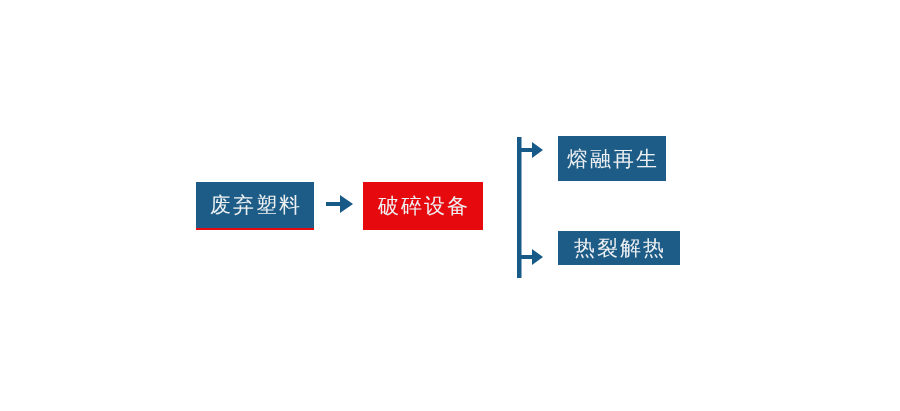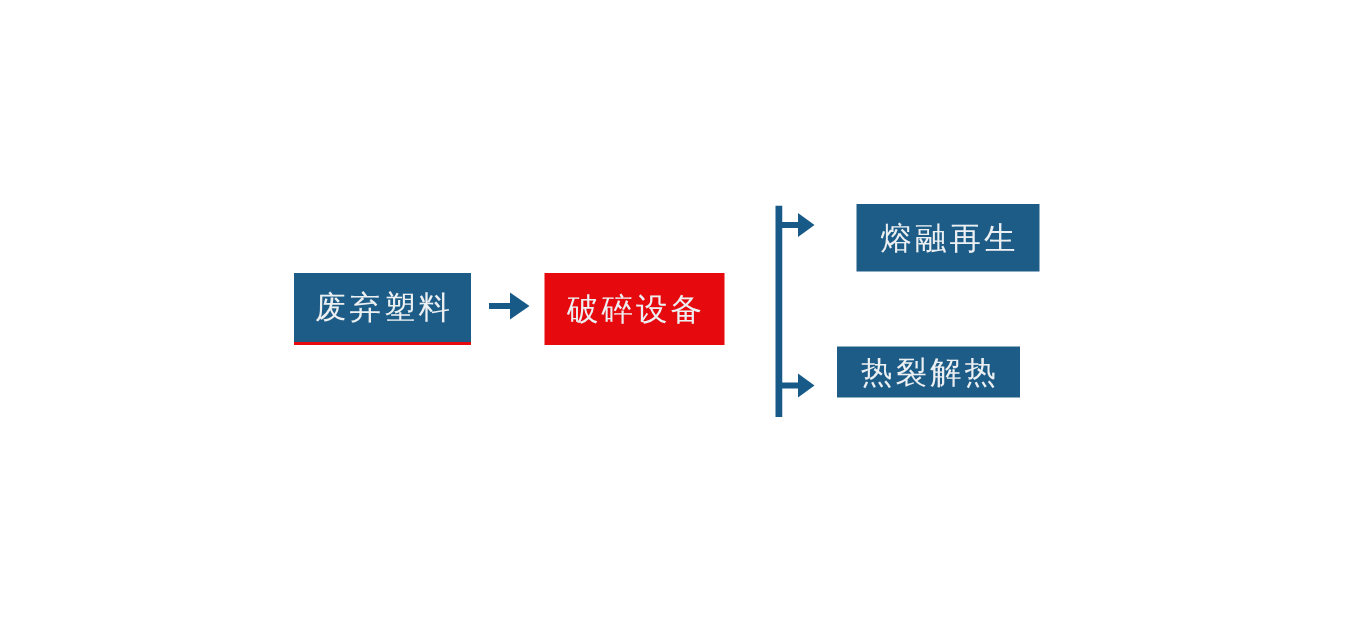--- a/index.html
+++ b/index.html
@@ -23,21 +23,21 @@
     letter-spacing: 2px;
     text-indent: 2px;
     white-space: nowrap;
   }
   .node.blue { background: var(--node-blue, #1d5c87); }
   .node.red  { background: var(--node-red, #e60a0f); }
   .node.accent-bottom { border-bottom: 2px solid var(--node-red, #e60a0f); }
 
   #node-waste-plastic      { left: 196px; top: 182px; width: 118px; height: 48px; }
   #node-crushing-equipment { left: 363px; top: 182px; width: 120px; height: 48px; }
-  #node-melt-regeneration  { left: 571px; top: 136px; width: 122px; height: 45px; }
+  #node-melt-regeneration  { left: 558px; top: 136px; width: 108px; height: 45px; }
   #node-pyrolysis-heat     { left: 558px; top: 231px; width: 122px; height: 34px; }
 
   .main-arrow  { position: absolute; left: 325px; top: 192px; }
   .branch      { position: absolute; left: 515px; top: 137px; }
 </style>
 </head>
 <body>
 
 <div class="canvas">
 

